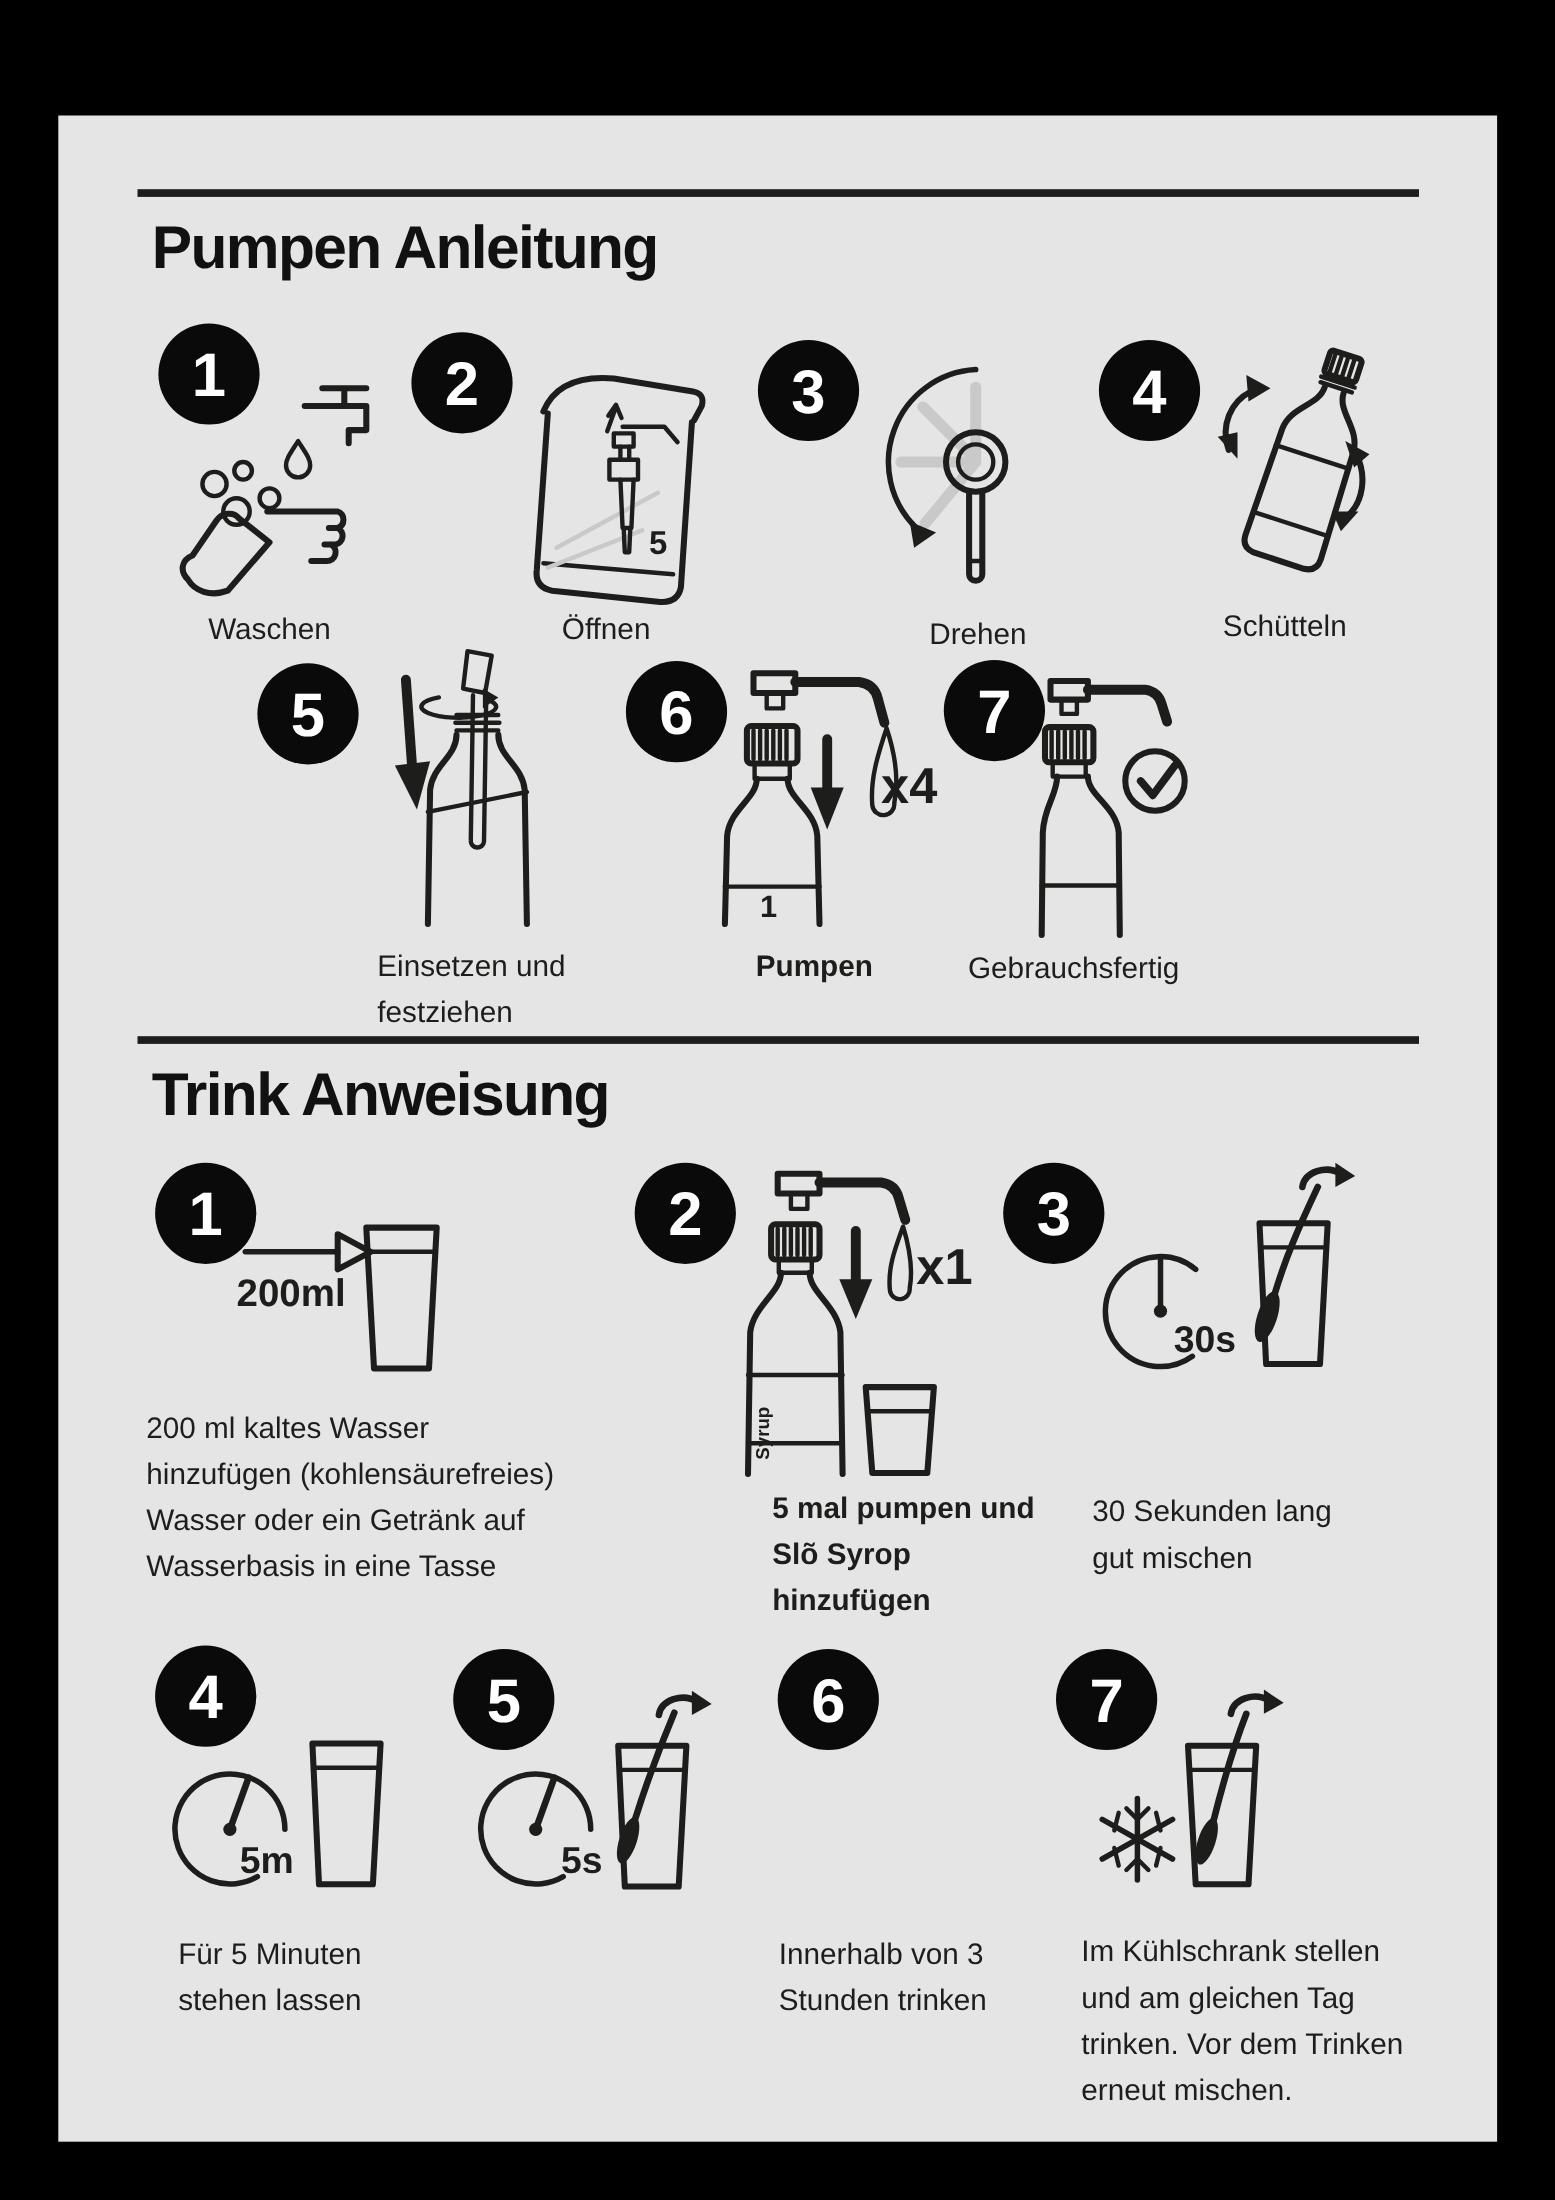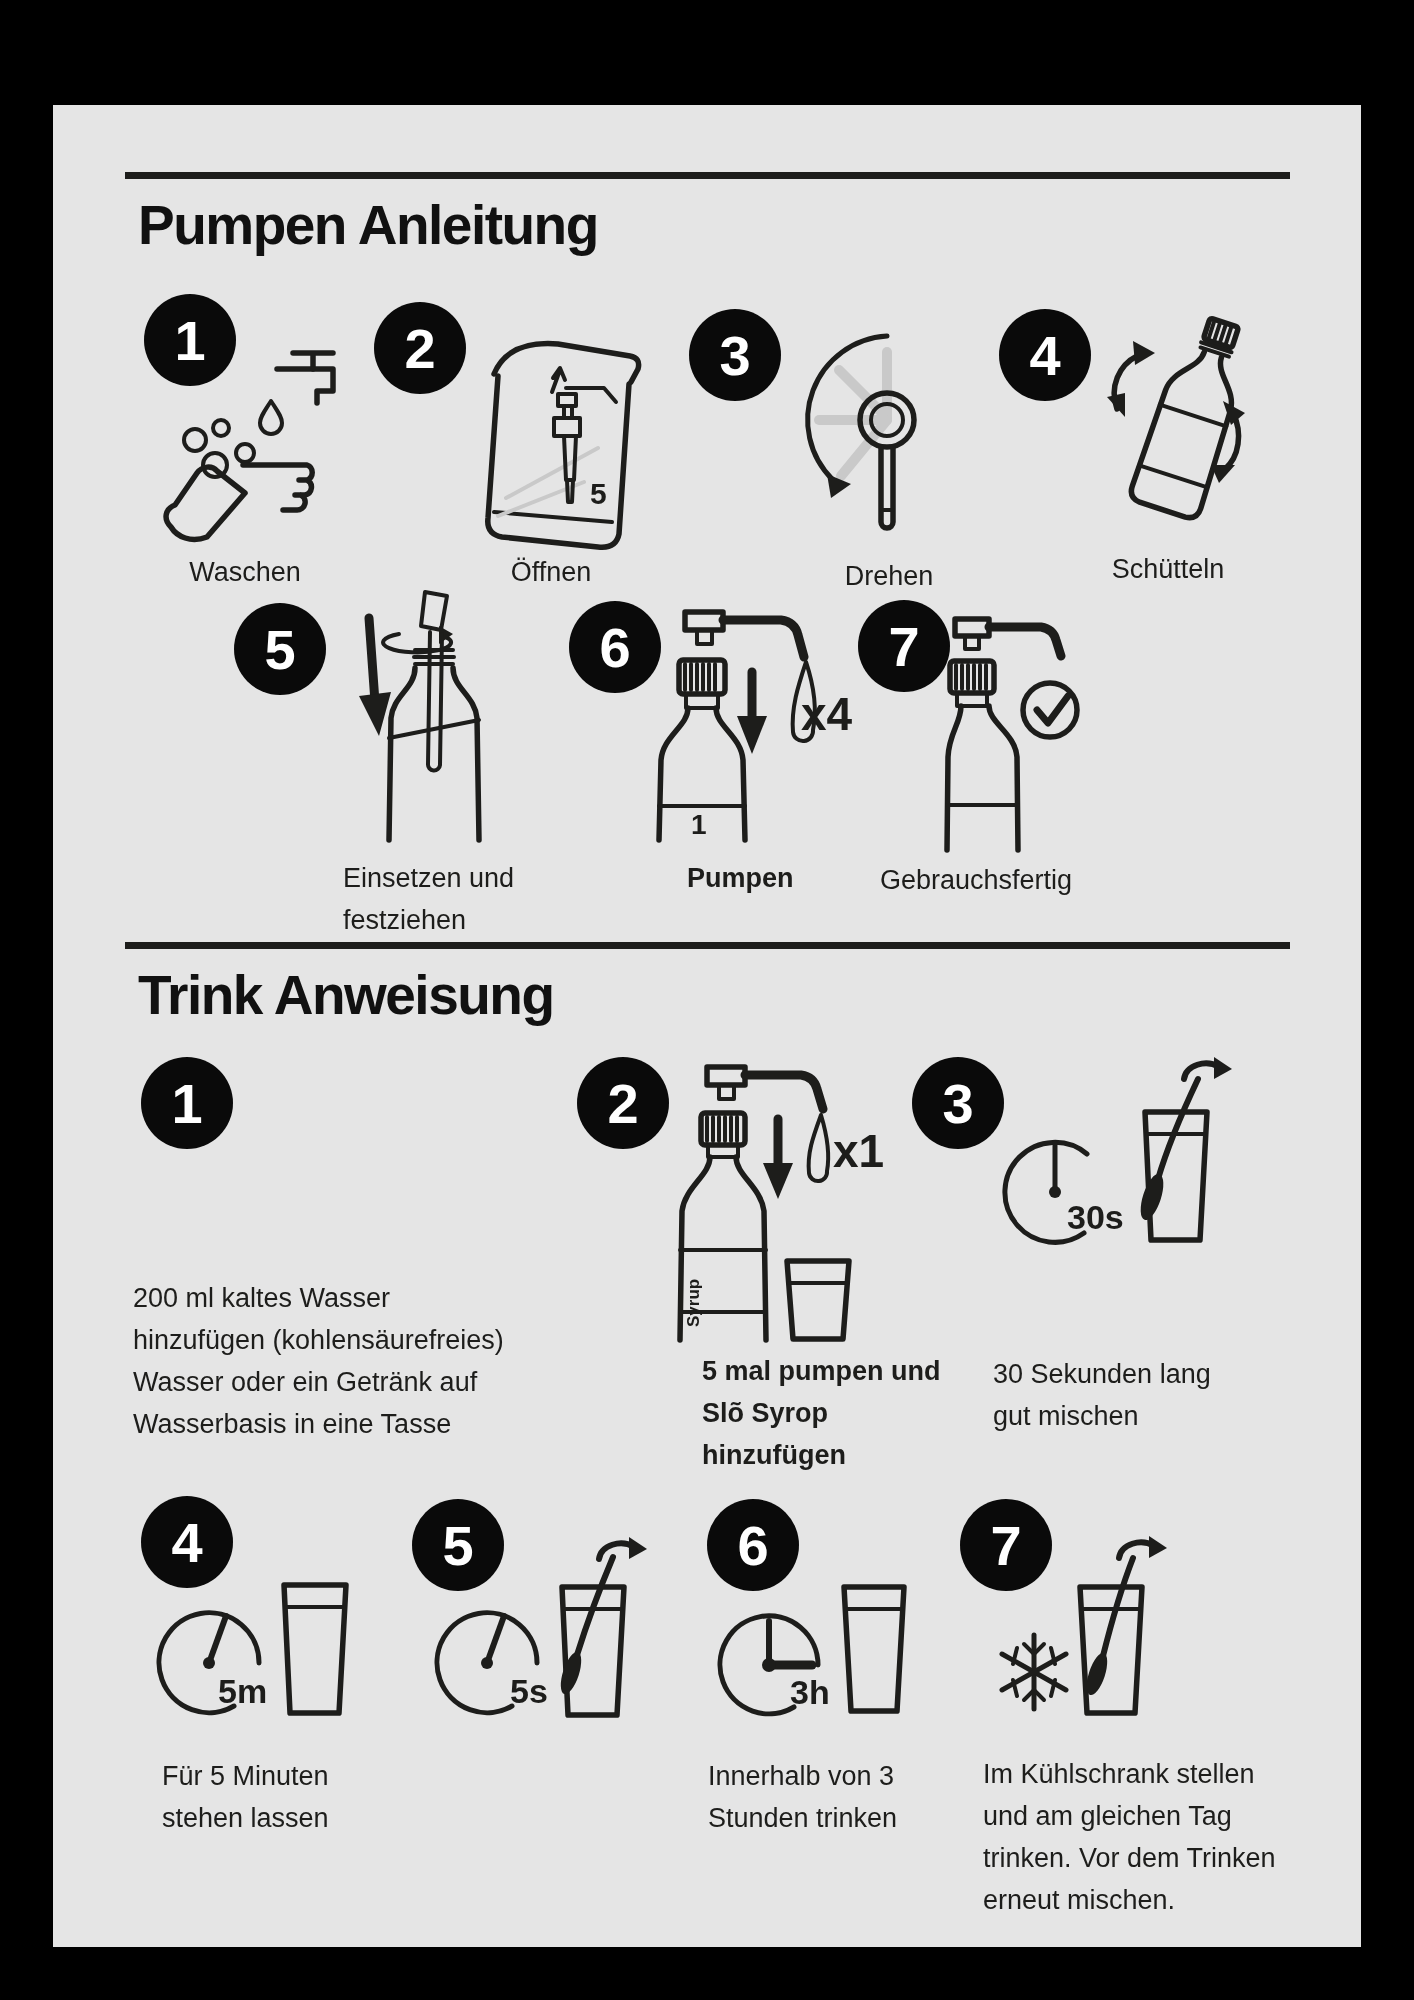--- a/index.html
+++ b/index.html
@@ -195,20 +195,29 @@
     </svg>
   </div>
   <div class="cap" style="left:827px;top:754px">Gebrauchsfertig</div>
 
   <div class="rule" style="top:837px"></div>
   <div class="title" style="top:860px">Trink Anweisung</div>
 
   <div class="badge" style="left:88px;top:952px">
       <span>1</span>
     </div>
+  <div class="icon" style="left:162px;top:1005px">
+    <svg width="188" height="140" viewBox="0 0 188 140">
+      <path d="M8,28 H92" style="stroke-width:5"></path>
+      <polygon points="92,12 122,28 92,44"></polygon>
+      <path d="M118,6 h64 l-7,128 h-50 z"></path>
+      <path d="M120,28 h60" class="thin"></path>
+      <text x="0" y="77" font-size="35">200ml</text>
+    </svg>
+  </div>
   <div class="cap" style="left:80px;top:1172px;width:480px"> 200 ml kaltes Wasser
 hinzufügen (kohlensäurefreies)
 Wasser oder ein Getränk auf
 Wasserbasis in eine Tasse</div>
 
   <div class="badge" style="left:524px;top:952px">
       <span>2</span>
     </div>
   <div class="icon" style="left:622px;top:960px">
     <svg width="220" height="275" viewBox="0 0 220 275">
@@ -284,31 +293,20 @@
       <path d="M178,20 C162,58 152,86 142,118" style="stroke-width:6"></path>
       <ellipse cx="136" cy="136" rx="8" ry="22" transform="rotate(18 136 136)" class="fill"></ellipse>
       <path d="M164,22 C166,8 186,2 199,10" style="stroke-width:6"></path>
       <polygon points="194,0 212,12 194,22" class="fill"></polygon>
     </svg>
   </div>
 
   <div class="badge" style="left:654px;top:1394px">
       <span>6</span>
     </div>
-  <div class="icon" style="left:665px;top:1468px">
-    <svg width="200" height="150" viewBox="0 0 200 150">
-      <path d="M100,92 A49,49 0 1 0 76,134" style="stroke-width:5"></path>
-      <path d="M51,92 V48" style="stroke-width:6"></path>
-      <path d="M51,92 H94" class="thick"></path>
-      <circle cx="51" cy="92" r="7" class="fill"></circle>
-      <text x="72" y="131" font-size="34">3h</text>
-      <path d="M126,14 h60 l-7,124 h-46 z"></path>
-      <path d="M128,36 h56" class="thin"></path>
-    </svg>
-  </div>
   <div class="cap" style="left:655px;top:1650px">Innerhalb von 3
 Stunden trinken</div>
 
   <div class="badge" style="left:907px;top:1394px">
       <span>7</span>
     </div>
   <div class="icon" style="left:938px;top:1425px">
     <svg width="180" height="195" viewBox="0 0 180 195">
       <path d="M43,105 V179" style="stroke-width:5"></path>
       <path d="M11,124 L75,160" style="stroke-width:5"></path>

